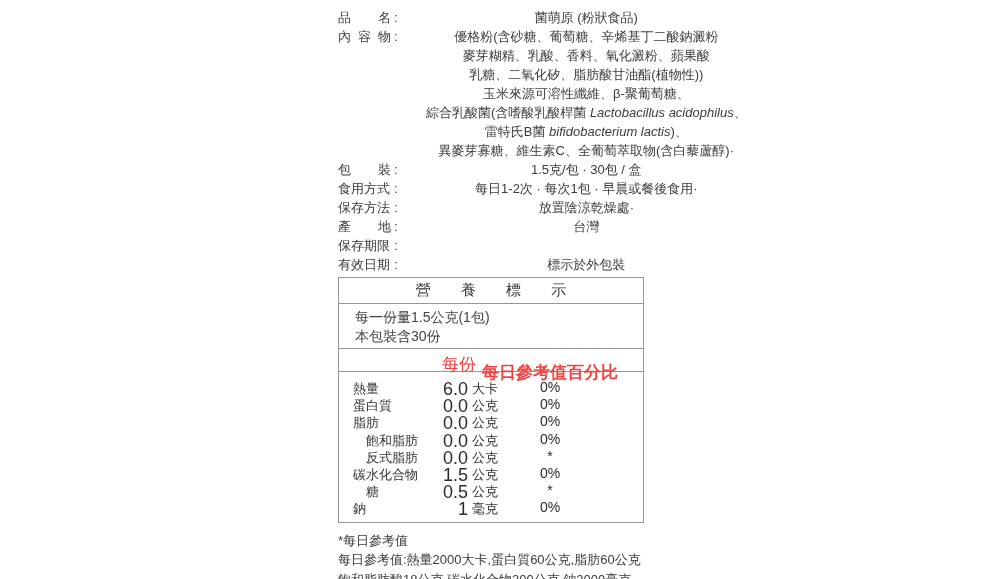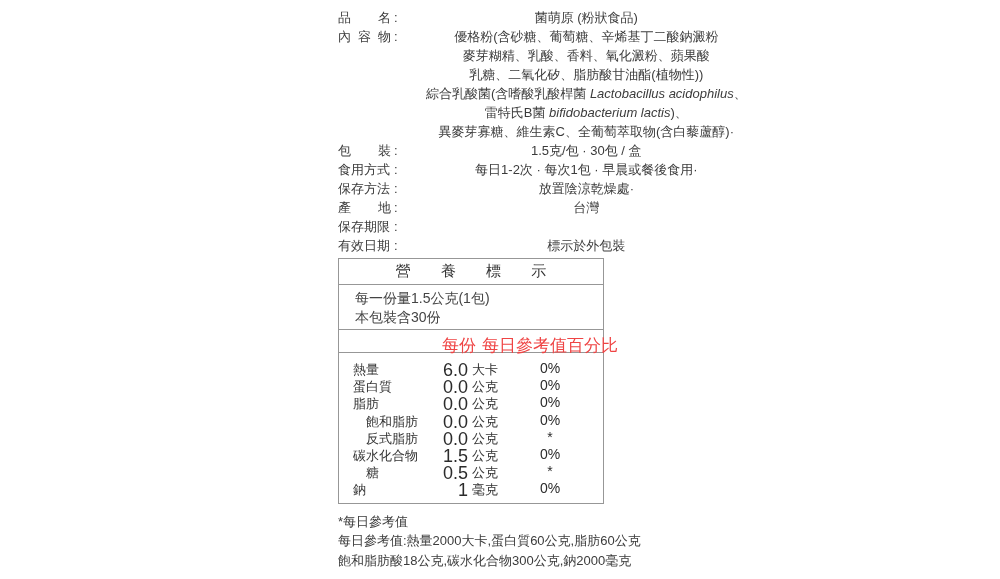--- a/index.html
+++ b/index.html
@@ -33,21 +33,21 @@
     white-space: nowrap;
   }
   .f-colon { margin: 0 7px 0 3px; }
   .f-value { flex: 1; white-space: nowrap; text-align: center; }
   .f-line { min-height: 19px; }
   .it { font-style: italic; }
 
   
   .nutrition-box {
     margin-top: 3px;
-    width: 266px;
+    width: 306px;
     border: 1px solid #979797;
     box-sizing: border-box;
     color: #333333;
   }
   .nt-title {
     text-align: center;
     font-size: 15px;
     letter-spacing: 13px;
     text-indent: 13px;
     padding: 3px 0;
@@ -66,22 +66,23 @@
     height: 22px;
     border-bottom: 1px solid #979797;
     font-size: 17px;
     color: #ef4444;
   }
   .nt-h-perserving {
     position: absolute; top: 4px; left: 120px; transform: translateX(-50%);
     white-space: nowrap;
   }
   .nt-h-dv {
-    position: absolute; top: 4px; left: 211px; transform: translateX(-50%);
-    white-space: nowrap;
+    position: absolute; top: 12px; left: 211px; transform: translateX(-50%);
+    white-space: nowrap;
+    font-weight: bold;
   }
   .nt-rows { position: relative; padding: 7px 0 5px; }
   .nt-row { position: relative; height: 17.2px; font-size: 13px; color: #333333; }
   .nt-name { position: absolute; left: 14px; top: 1px; white-space: nowrap; }
   .nt-row.ind .nt-name { left: 27px; }
   .nt-num {
     position: absolute; left: 78px; top: 0; width: 51px;
     text-align: right; font-size: 18px; color: #2b2b2b;
   }
   .nt-unit { position: absolute; left: 133px; top: 1px; white-space: nowrap; }
@@ -117,20 +118,21 @@
           <span class="f-label">
             <span>內</span>
             <span>容</span>
             <span>物</span>
           </span>
           <span class="f-colon">:</span>
           <span class="f-value">
             <div class="f-line"><span>優格粉(含砂糖、葡萄糖、辛烯基丁二酸鈉澱粉</span></div>
             <div class="f-line"><span>麥芽糊精、乳酸、香料、氧化澱粉、蘋果酸</span></div>
             <div class="f-line"><span>乳糖、二氧化矽、脂肪酸甘油酯(植物性))</span></div>
+            <div class="f-line"><span>玉米來源可溶性纖維、β-聚葡萄糖、</span></div>
             <div class="f-line"><span>綜合乳酸菌(含嗜酸乳酸桿菌 </span><span class="it">Lactobacillus acidophilus</span><span>、</span></div>
             <div class="f-line"><span>雷特氏B菌 </span><span class="it">bifidobacterium lactis</span><span>)、</span></div>
             <div class="f-line"><span>異麥芽寡糖、維生素C、全葡萄萃取物(含白藜蘆醇)·</span></div>
           </span>
         </div>
         <div class="info-row">
           <span class="f-label">
             <span>包</span>
             <span>裝</span>
           </span>

